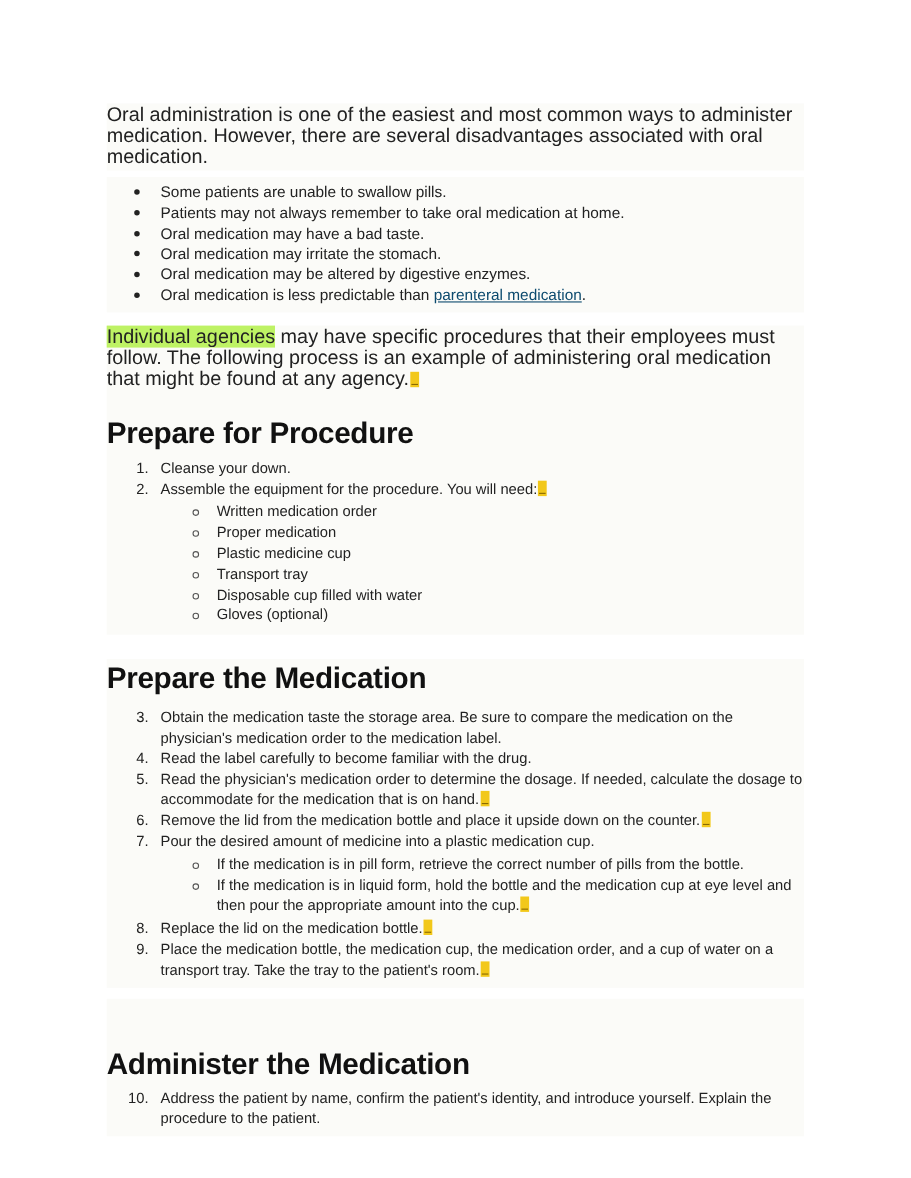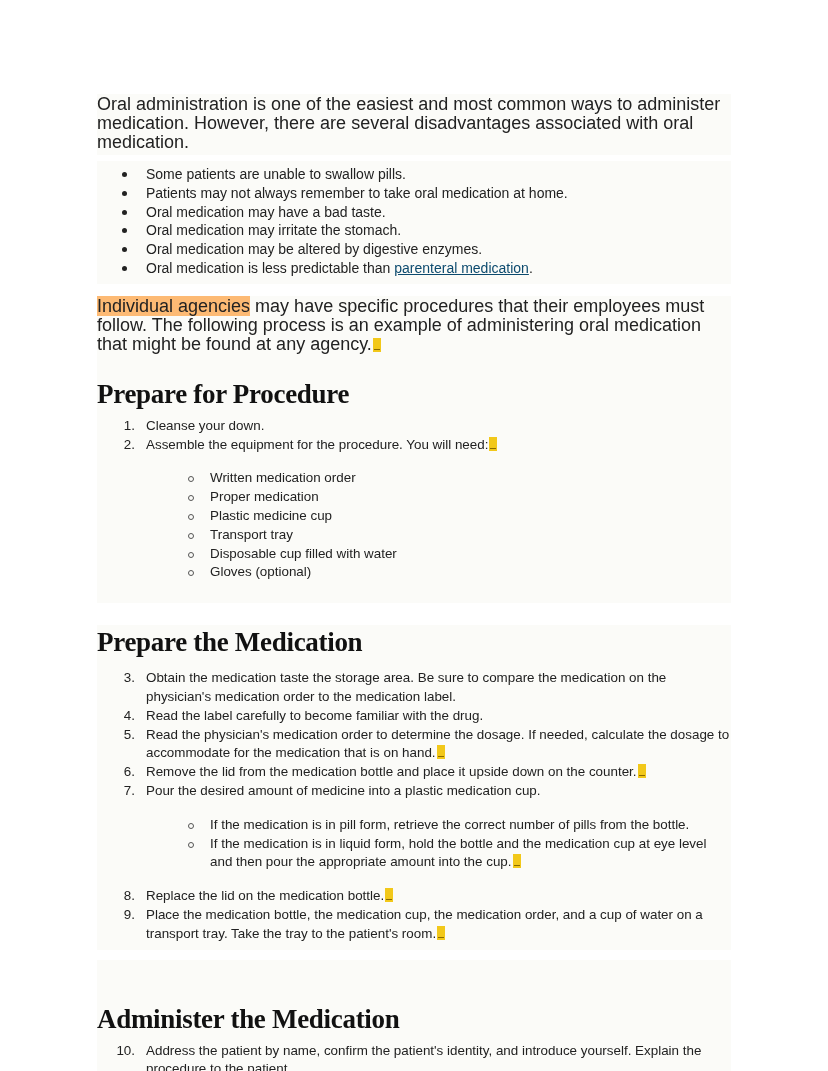--- a/index.html
+++ b/index.html
@@ -12,33 +12,32 @@
     p.para { margin: 0; font-size: 18px; line-height: 19px; padding: 1px 0 3px 0; }
     ul.bullets { margin: 0; padding: 4px 0 6px 0; list-style: none; }
     ul.bullets li { position: relative; padding-left: 49px; font-size: 14px; line-height: 18.8px; }
     ul.bullets li::before {
       content: ""; position: absolute; left: 25px; top: 7px; width: 5px; height: 5px;
       border-radius: 50%; background: #222;
     }
     ol.steps { margin: 0; padding: 2px 0 6px 0; list-style: none; }
     ol.steps > li { position: relative; padding-left: 49px; font-size: 13.4px; line-height: 18.8px; }
     ol.steps > li .num { position: absolute; left: 0; width: 38px; text-align: right; }
-    ul.sub { margin: 15px; padding: 0; list-style: none; }
+    ul.sub { margin: 2px; padding: 0; list-style: none; }
     ul.sub li { position: relative; padding-left: 49px; font-size: 13.4px; line-height: 18.8px; }
     ul.sub li::before {
       content: ""; position: absolute; left: 27px; top: 7px; width: 4px; height: 4px;
       border-radius: 50%; border: 1px solid #555; box-sizing: content-box;
     }
     h2 {
       margin: 0; font-size: 27px; font-weight: bold; color: #111111; letter-spacing: -0.3px;
       line-height: 34px;
-      font-family: Liberation Serif, serif;
     }
     a.link { color: #0c4a6e; text-decoration: underline; }
-    .hl { background: #fdba74; }
+    .hl { background: #bef264; }
     .mark {
       display: inline-block; width: 8px; height: 14px; background: #f2c81a;
       vertical-align: -2px; margin-left: 1px; position: relative;
     }
     .mark::after {
       content: ""; position: absolute; left: 1px; right: 1px; bottom: 2px; height: 1px; background: #8a6a00;
     }
   </style>
 </head>
 <body>

